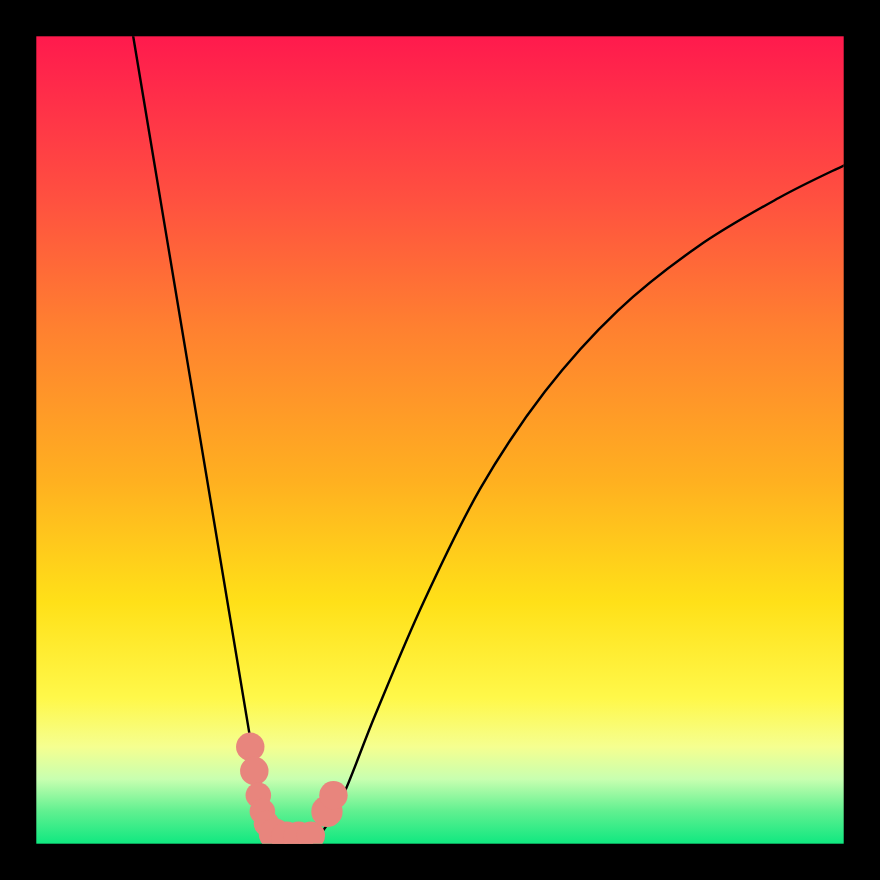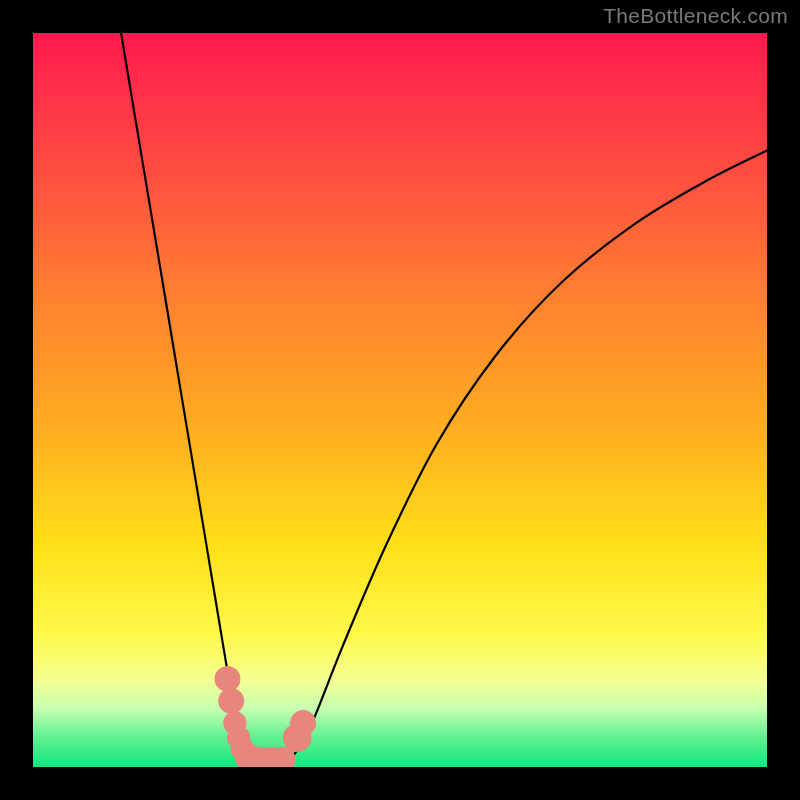--- a/index.html
+++ b/index.html
@@ -79,15 +79,14 @@
         <circle cx="209.18999999999997" cy="715.65" r="11.606" class="pt"></circle>
         <circle cx="216.53" cy="725.192" r="14.2484" class="pt"></circle>
         <circle cx="227.54" cy="728.128" r="14.2484" class="pt"></circle>
         <circle cx="238.55" cy="728.128" r="14.2484" class="pt"></circle>
         <circle cx="249.56000000000003" cy="726.66" r="12.9272" class="pt"></circle>
         <circle cx="264.24" cy="704.64" r="14.2484" class="pt"></circle>
         <circle cx="270.112" cy="689.96" r="12.9272" class="pt"></circle>
       </g>
   </svg>
 
-  <div class="watermark">TheBottleneck.com</div>
 
 </div>
 
 </body></html>

